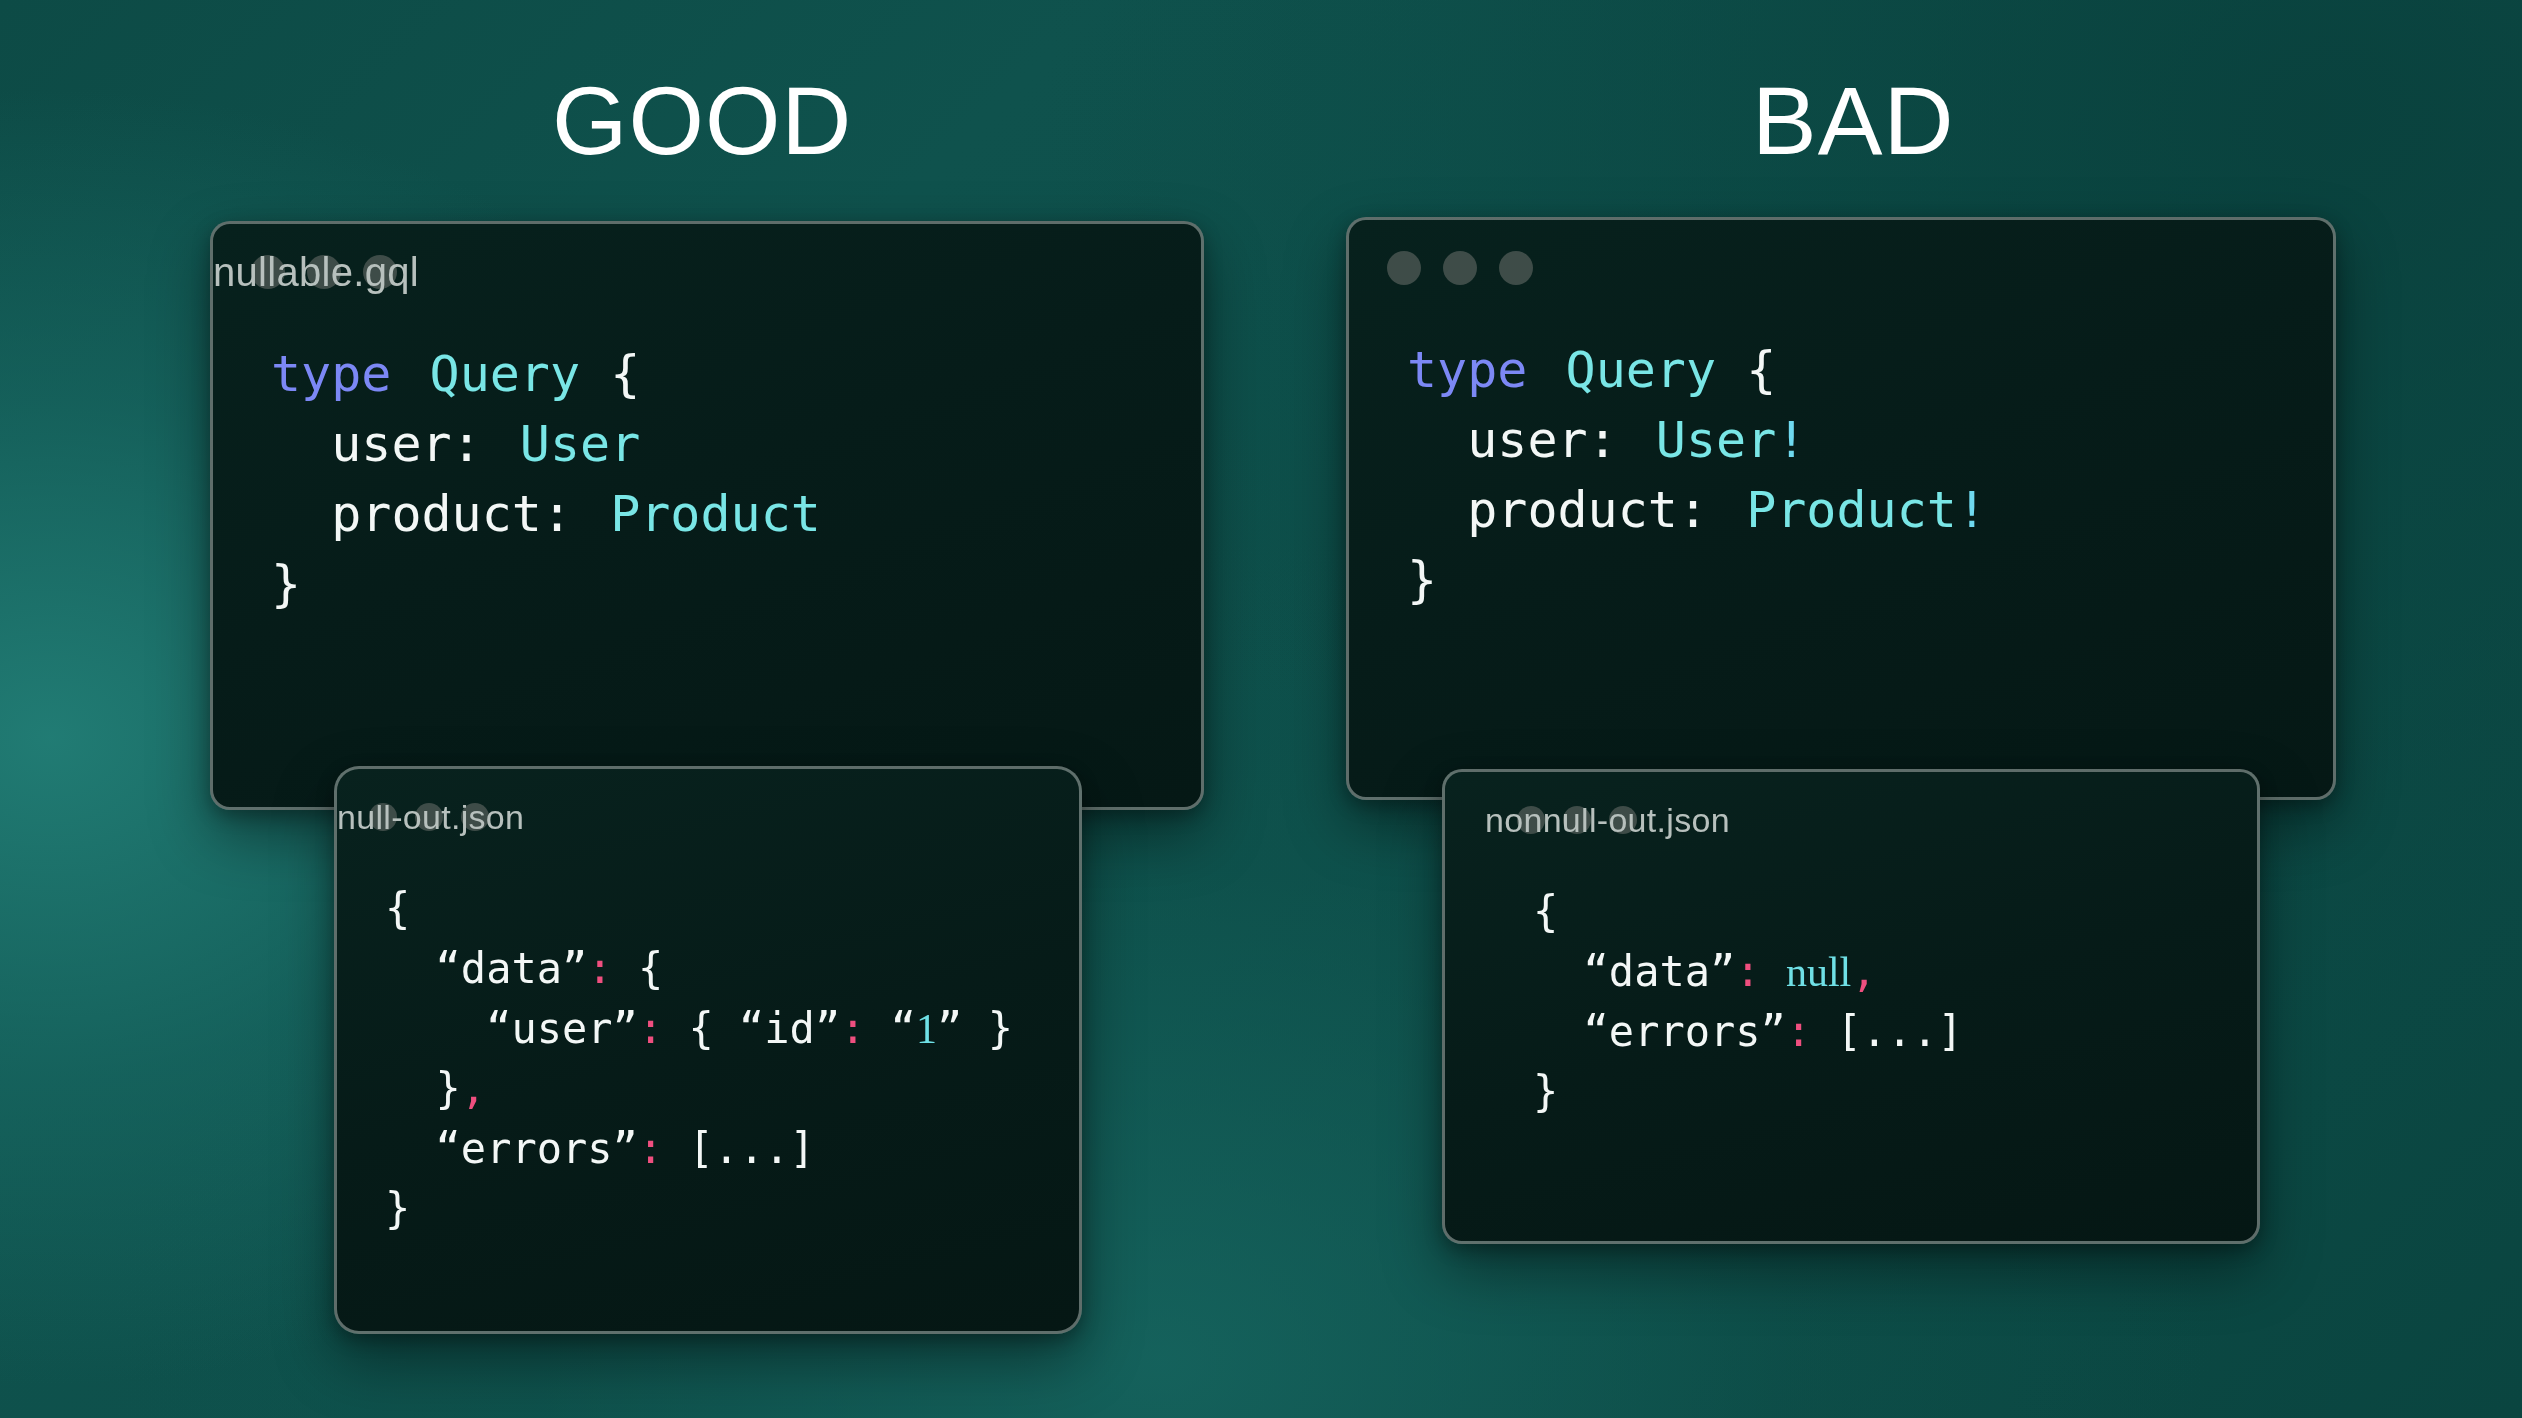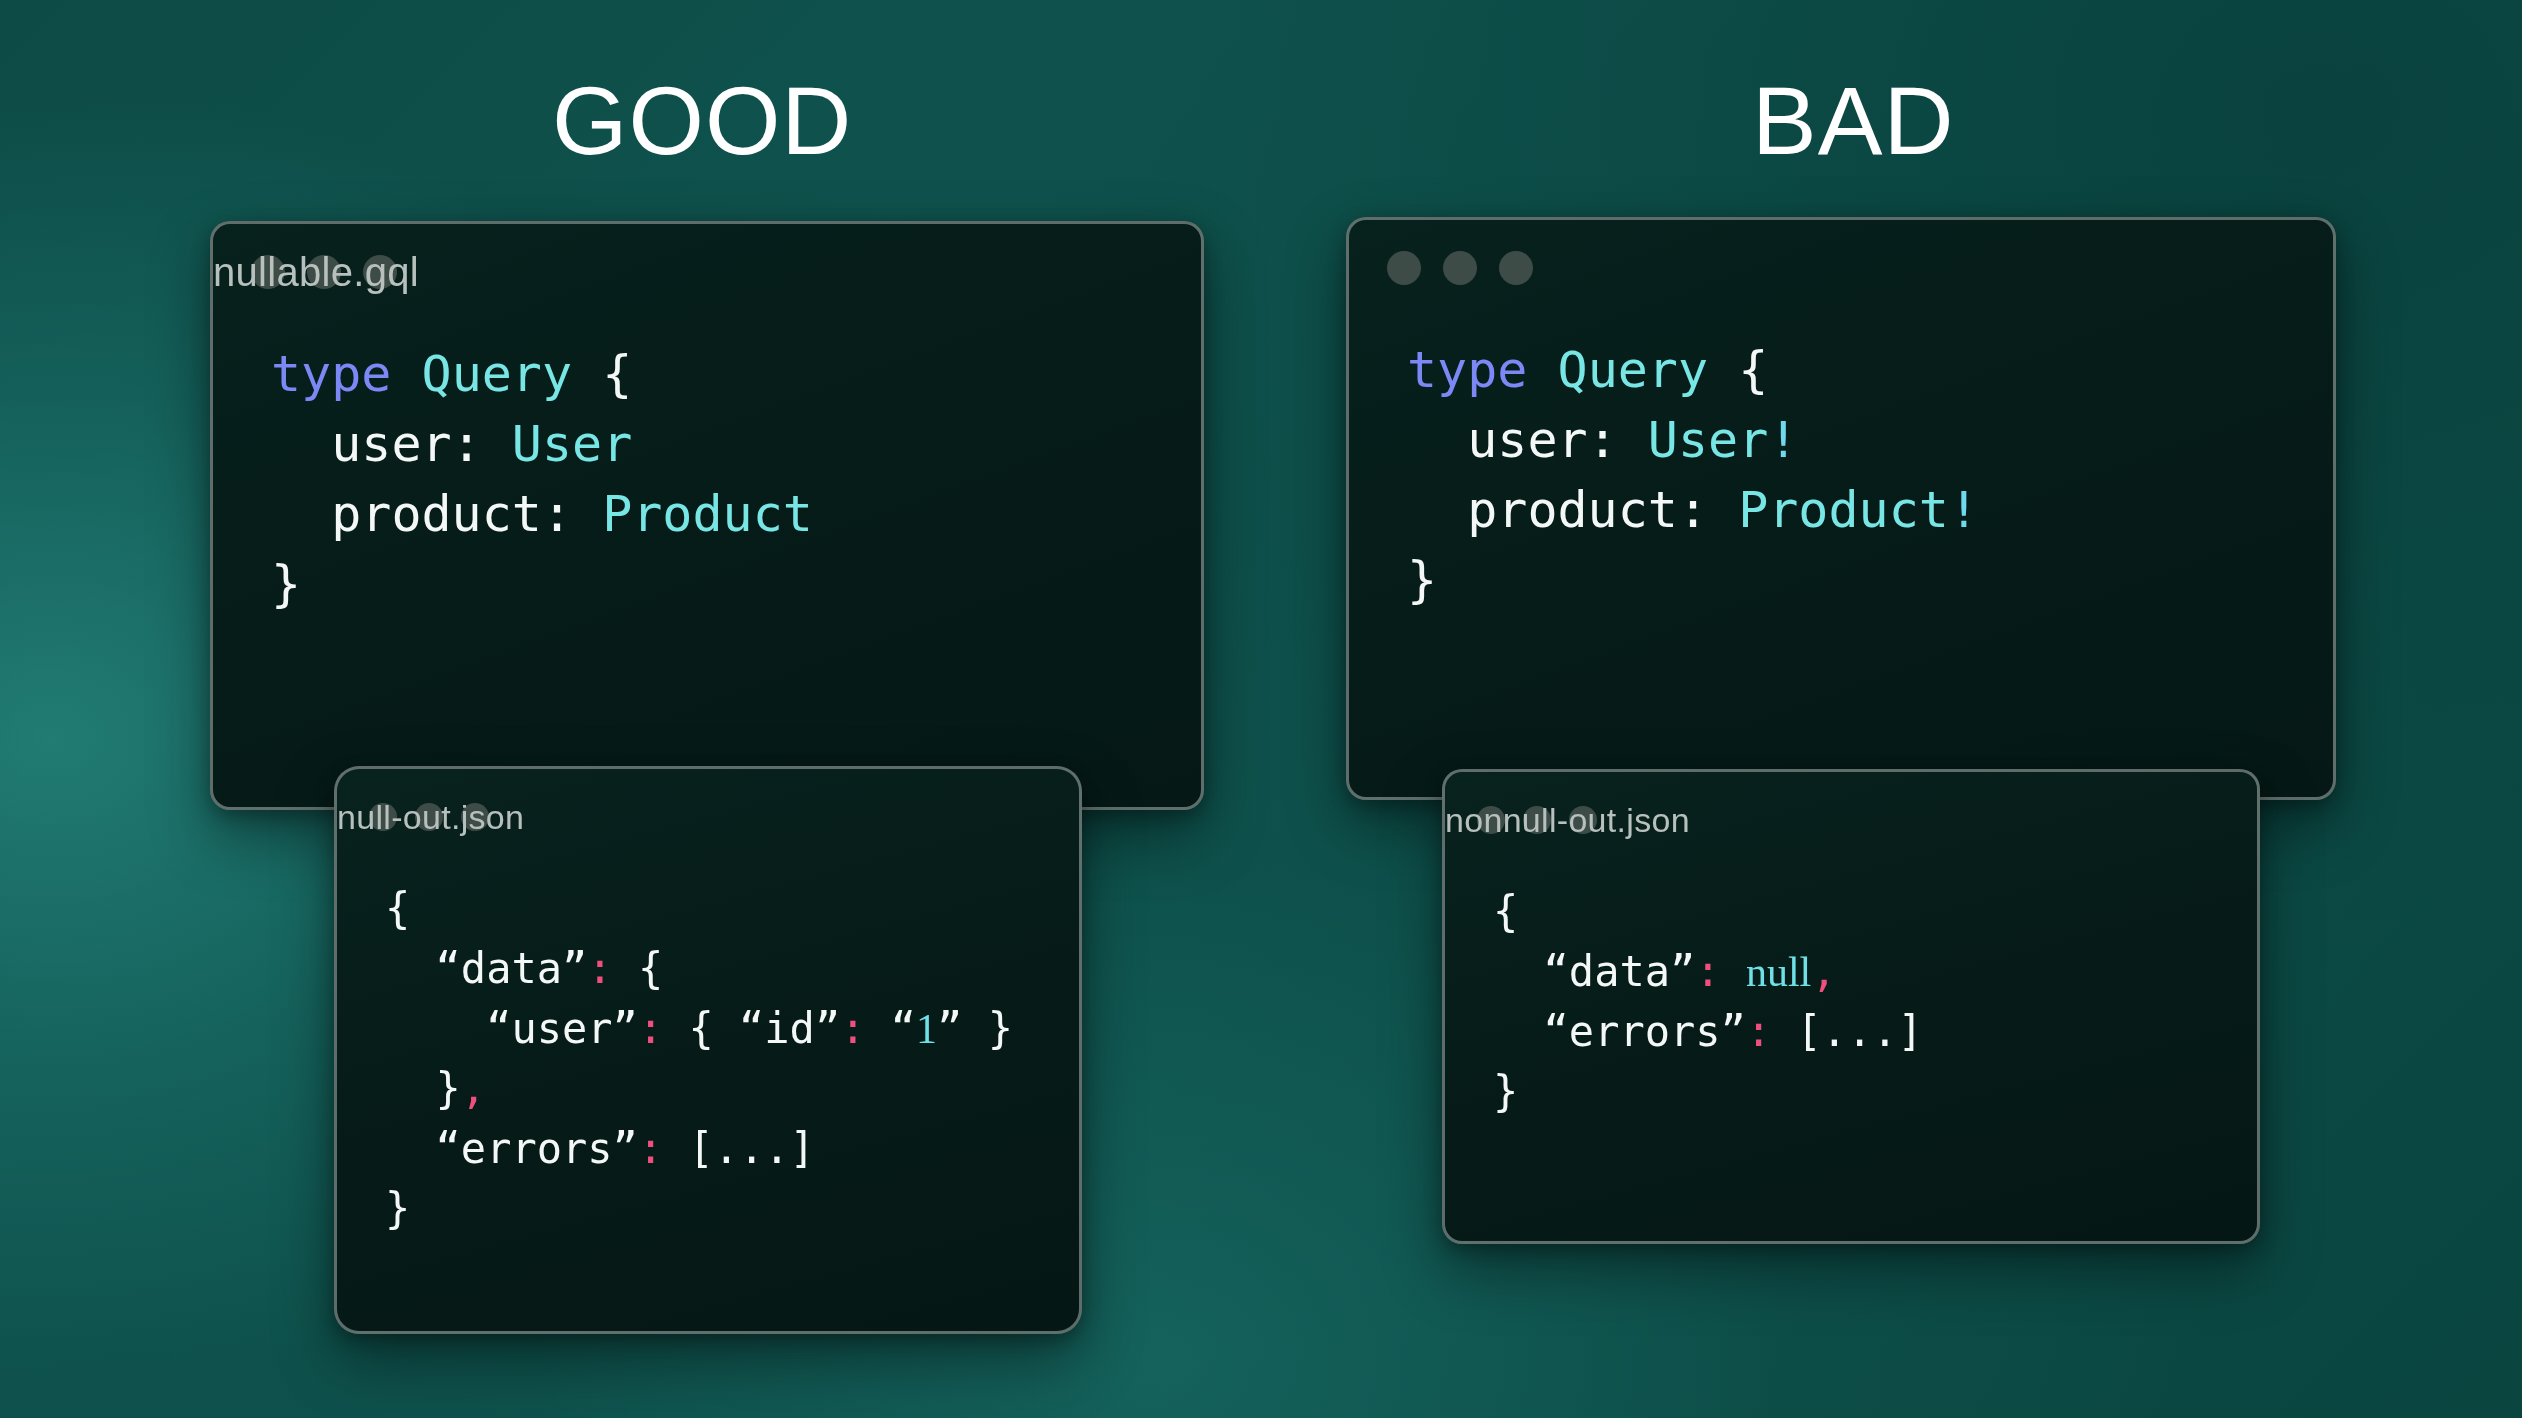--- a/index.html
+++ b/index.html
@@ -105,33 +105,33 @@
   }
   .code-gql .line { margin-bottom: 18px; }
   .code-json {
     padding: 22px 0 0 48px;
     font-size: 42px;
     line-height: 1.05;
   }
   .code-json .line { margin-bottom: 16px; }
 
   .tok-kw    { color: #7c88f5; }
-  .tok-type  { color: #79e6e6; }
+  .tok-type  { color: #79e6e6; margin-left: 8px; }
   .tok-punc  { color: #f3f7f6; }
   .tok-bang  { color: #6fd9ef; }
   .tok-colon { color: #ef4f7f; }
   .tok-comma { color: #ef4f7f; }
   .tok-str   { color: #f3f7f6; }
   .tok-val   { color: #6fe0e6; font-family: Liberation Serif, serif; }
 
   
   #win-gql-good   { left: 210px; top: 221px; width: 994px; height: 589px; }
   #win-json-good  { left: 334px; top: 766px; width: 748px; height: 568px; border-radius: 25px; }
   #win-gql-bad    { left: 1346px; top: 217px; width: 990px; height: 583px; }
-  #win-json-bad   { left: 1442px; top: 769px; width: 818px; height: 475px; }
+  #win-json-bad   { left: 1442px; top: 769px; width: 818px; height: 475px; padding-left: 40px; }
 </style>
 </head>
 <body>
 
 <div id="bg"></div>
 
 <div class="heading" id="heading-good">GOOD</div>
 <div class="heading" id="heading-bad">BAD</div>
 
 <div class="window win-gql" id="win-gql-good">

